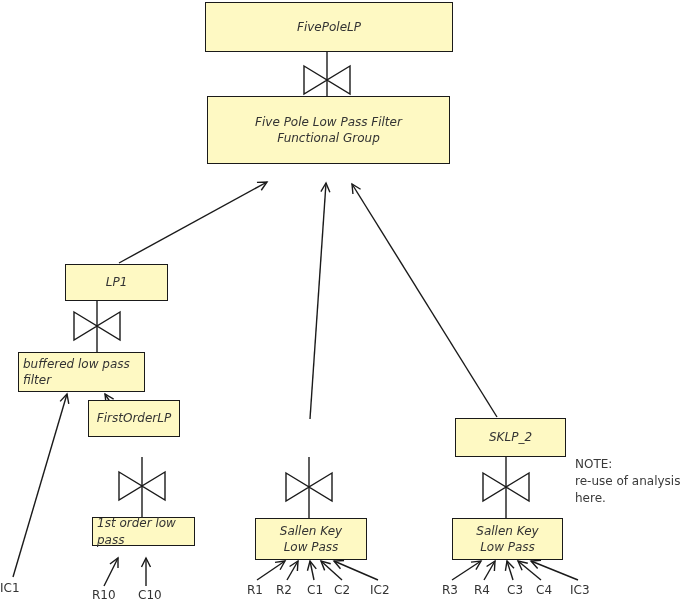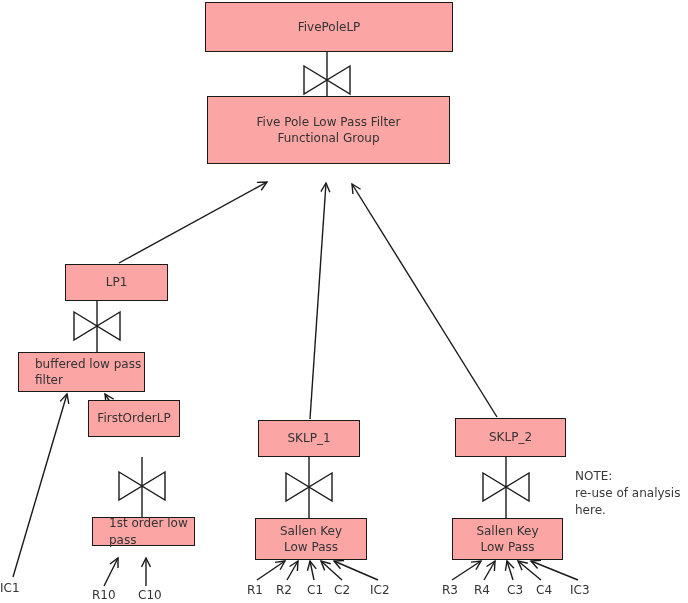--- a/index.html
+++ b/index.html
@@ -9,48 +9,48 @@
     height: 603px;
     background: #ffffff;
     font-family: "DejaVu Sans", "Liberation Sans", sans-serif;
     color: #333333;
     overflow: hidden;
   }
   .wires { position: absolute; left: 0; top: 0; }
   .node {
     position: absolute;
     box-sizing: border-box;
-    background: #fca5a5;
+    background: #fef9c3;
     border: 1.5px solid #1a1a1a;
     display: flex;
     align-items: center;
     justify-content: center;
     font-size: 12px;
     line-height: 1.35;
     text-align: center;
     white-space: pre-line;
+    font-style: italic;
   }
   .node.align-left {
     justify-content: flex-start;
     text-align: left;
-    padding-left: 16px;
+    padding-left: 4px;
   }
   .pin {
     position: absolute;
     font-size: 12px;
     white-space: nowrap;
     text-align: center;
   }
   .note {
     position: absolute;
     font-size: 12px;
     line-height: 1.4;
     white-space: pre-line;
     color: #3a3a3a;
-    margin-top: 12px;
   }
 </style>
 </head>
 <body>
 
 <div class="canvas">
 
   <svg class="wires" width="688" height="603" viewBox="0 0 688 603">
     <defs>
       <marker id="oarrow" markerWidth="14" markerHeight="14" refX="11" refY="6" orient="auto" markerUnits="userSpaceOnUse">
@@ -133,23 +133,20 @@
 
   <div class="node" style="left:88px; top:400px; width:92px; height:37px">
     <span>FirstOrderLP</span>
   </div>
 
   <div class="node align-left" style="left:92px; top:517px; width:103px; height:29px">
     <span>1st order low
 pass</span>
   </div>
 
-  <div class="node" style="left:258px; top:420px; width:102px; height:37px">
-    <span>SKLP_1</span>
-  </div>
 
   <div class="node" style="left:255px; top:518px; width:112px; height:42px">
     <span>Sallen Key
 Low Pass</span>
   </div>
 
   <div class="node" style="left:455px; top:418px; width:111px; height:39px">
     <span>SKLP_2</span>
   </div>
 

